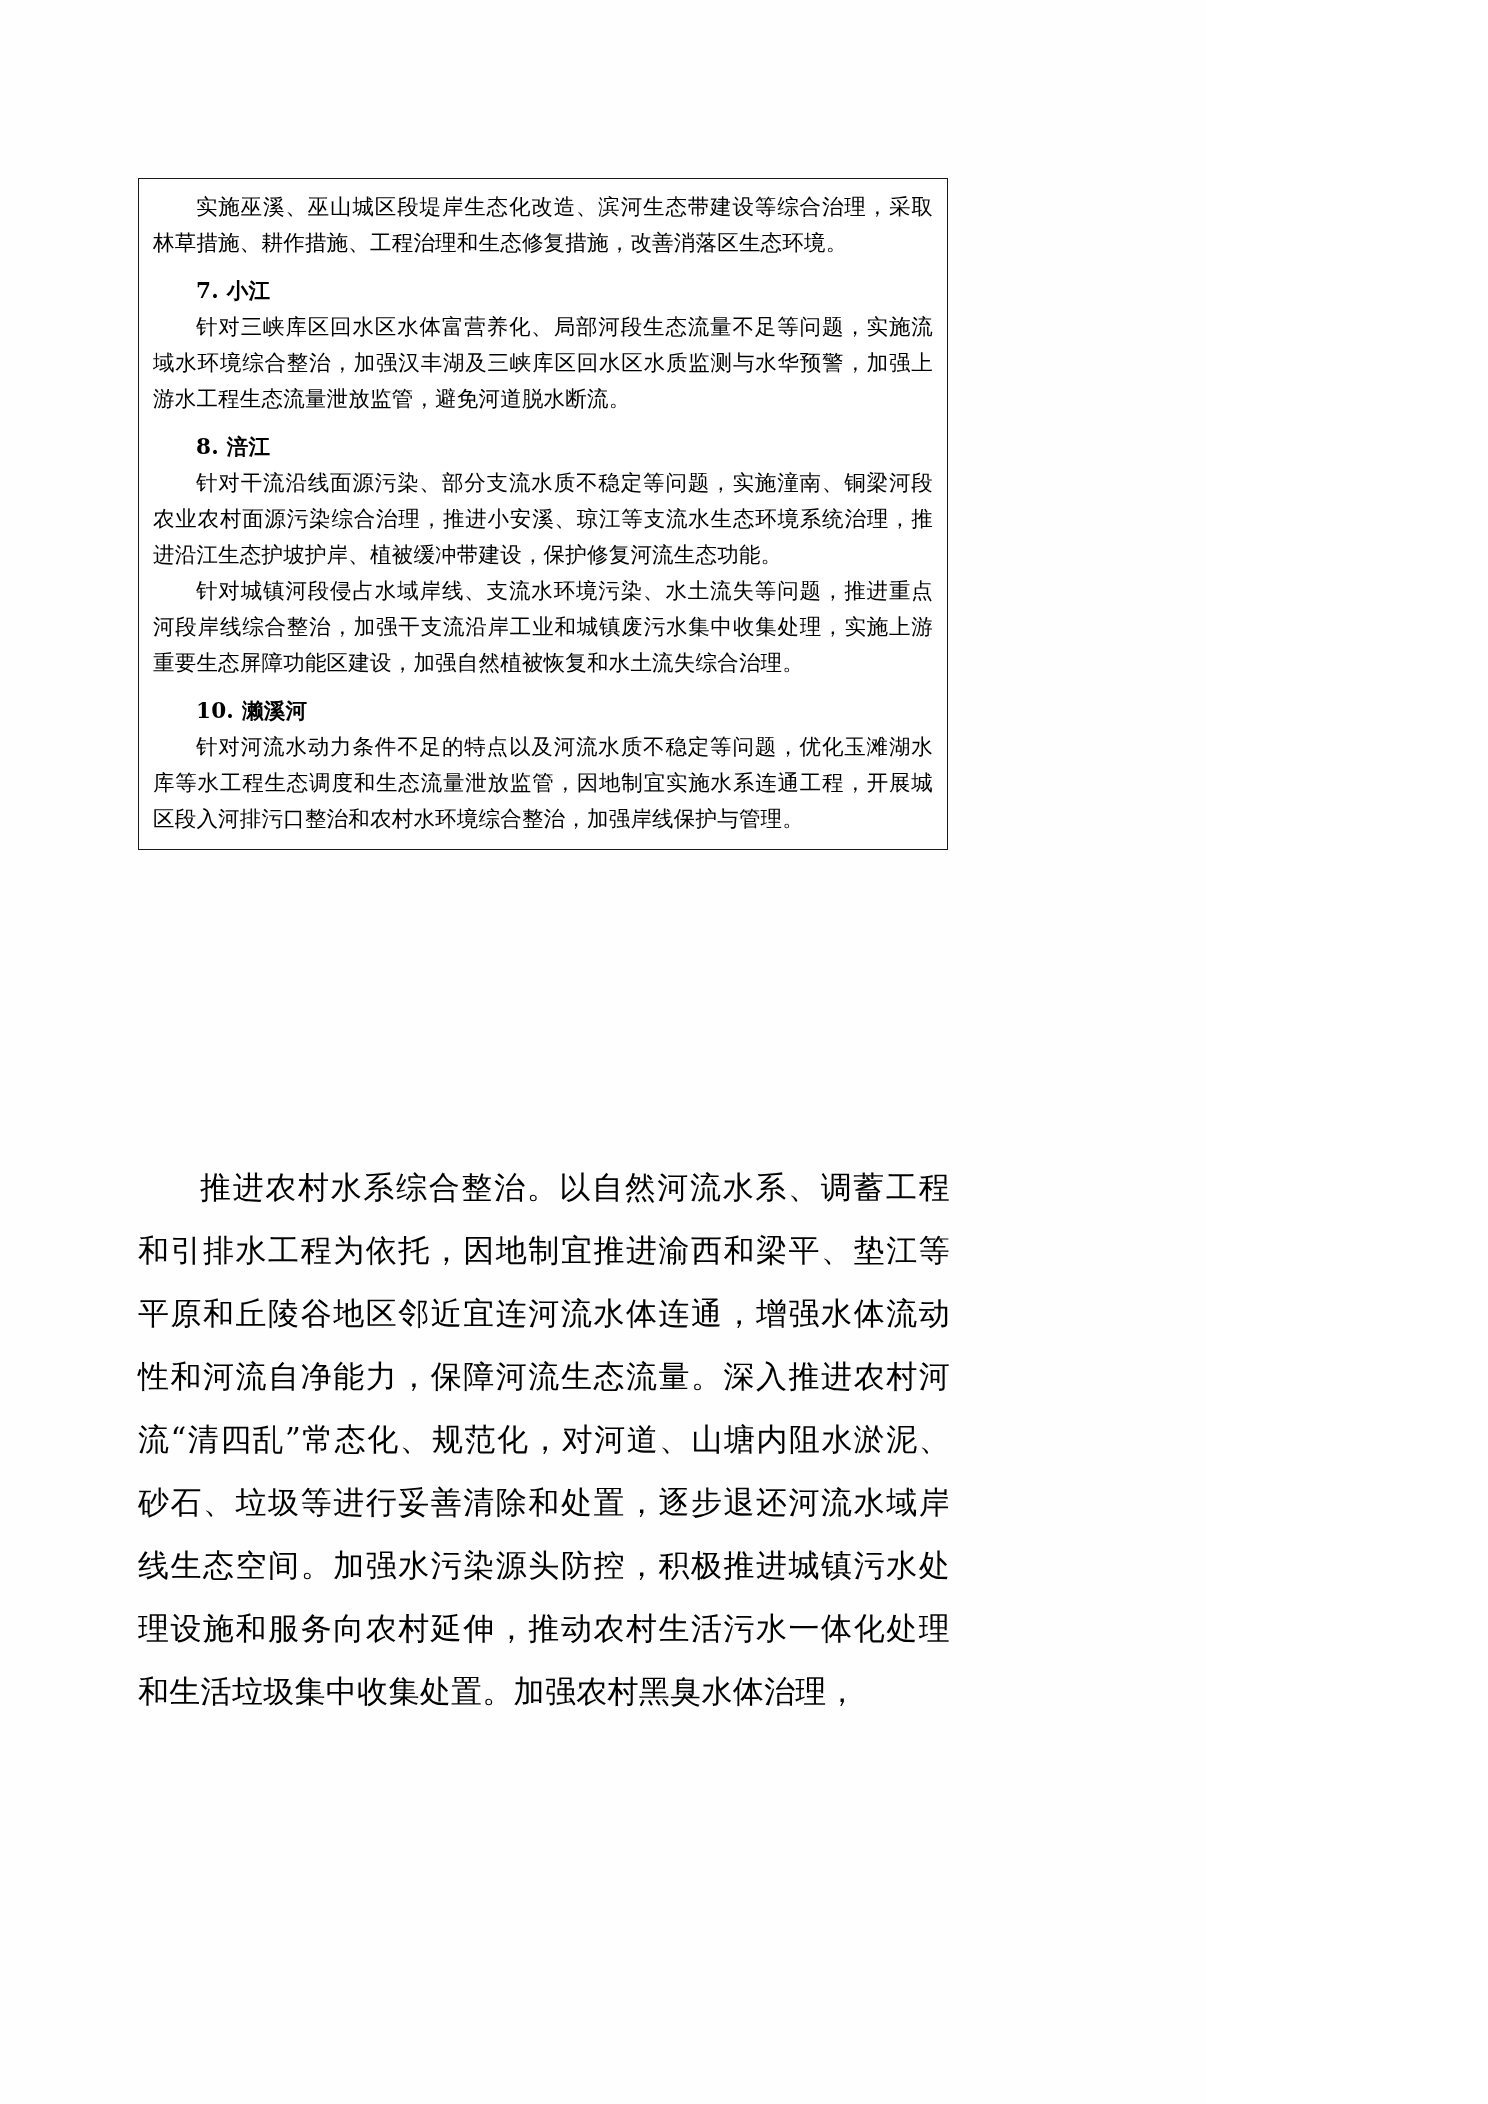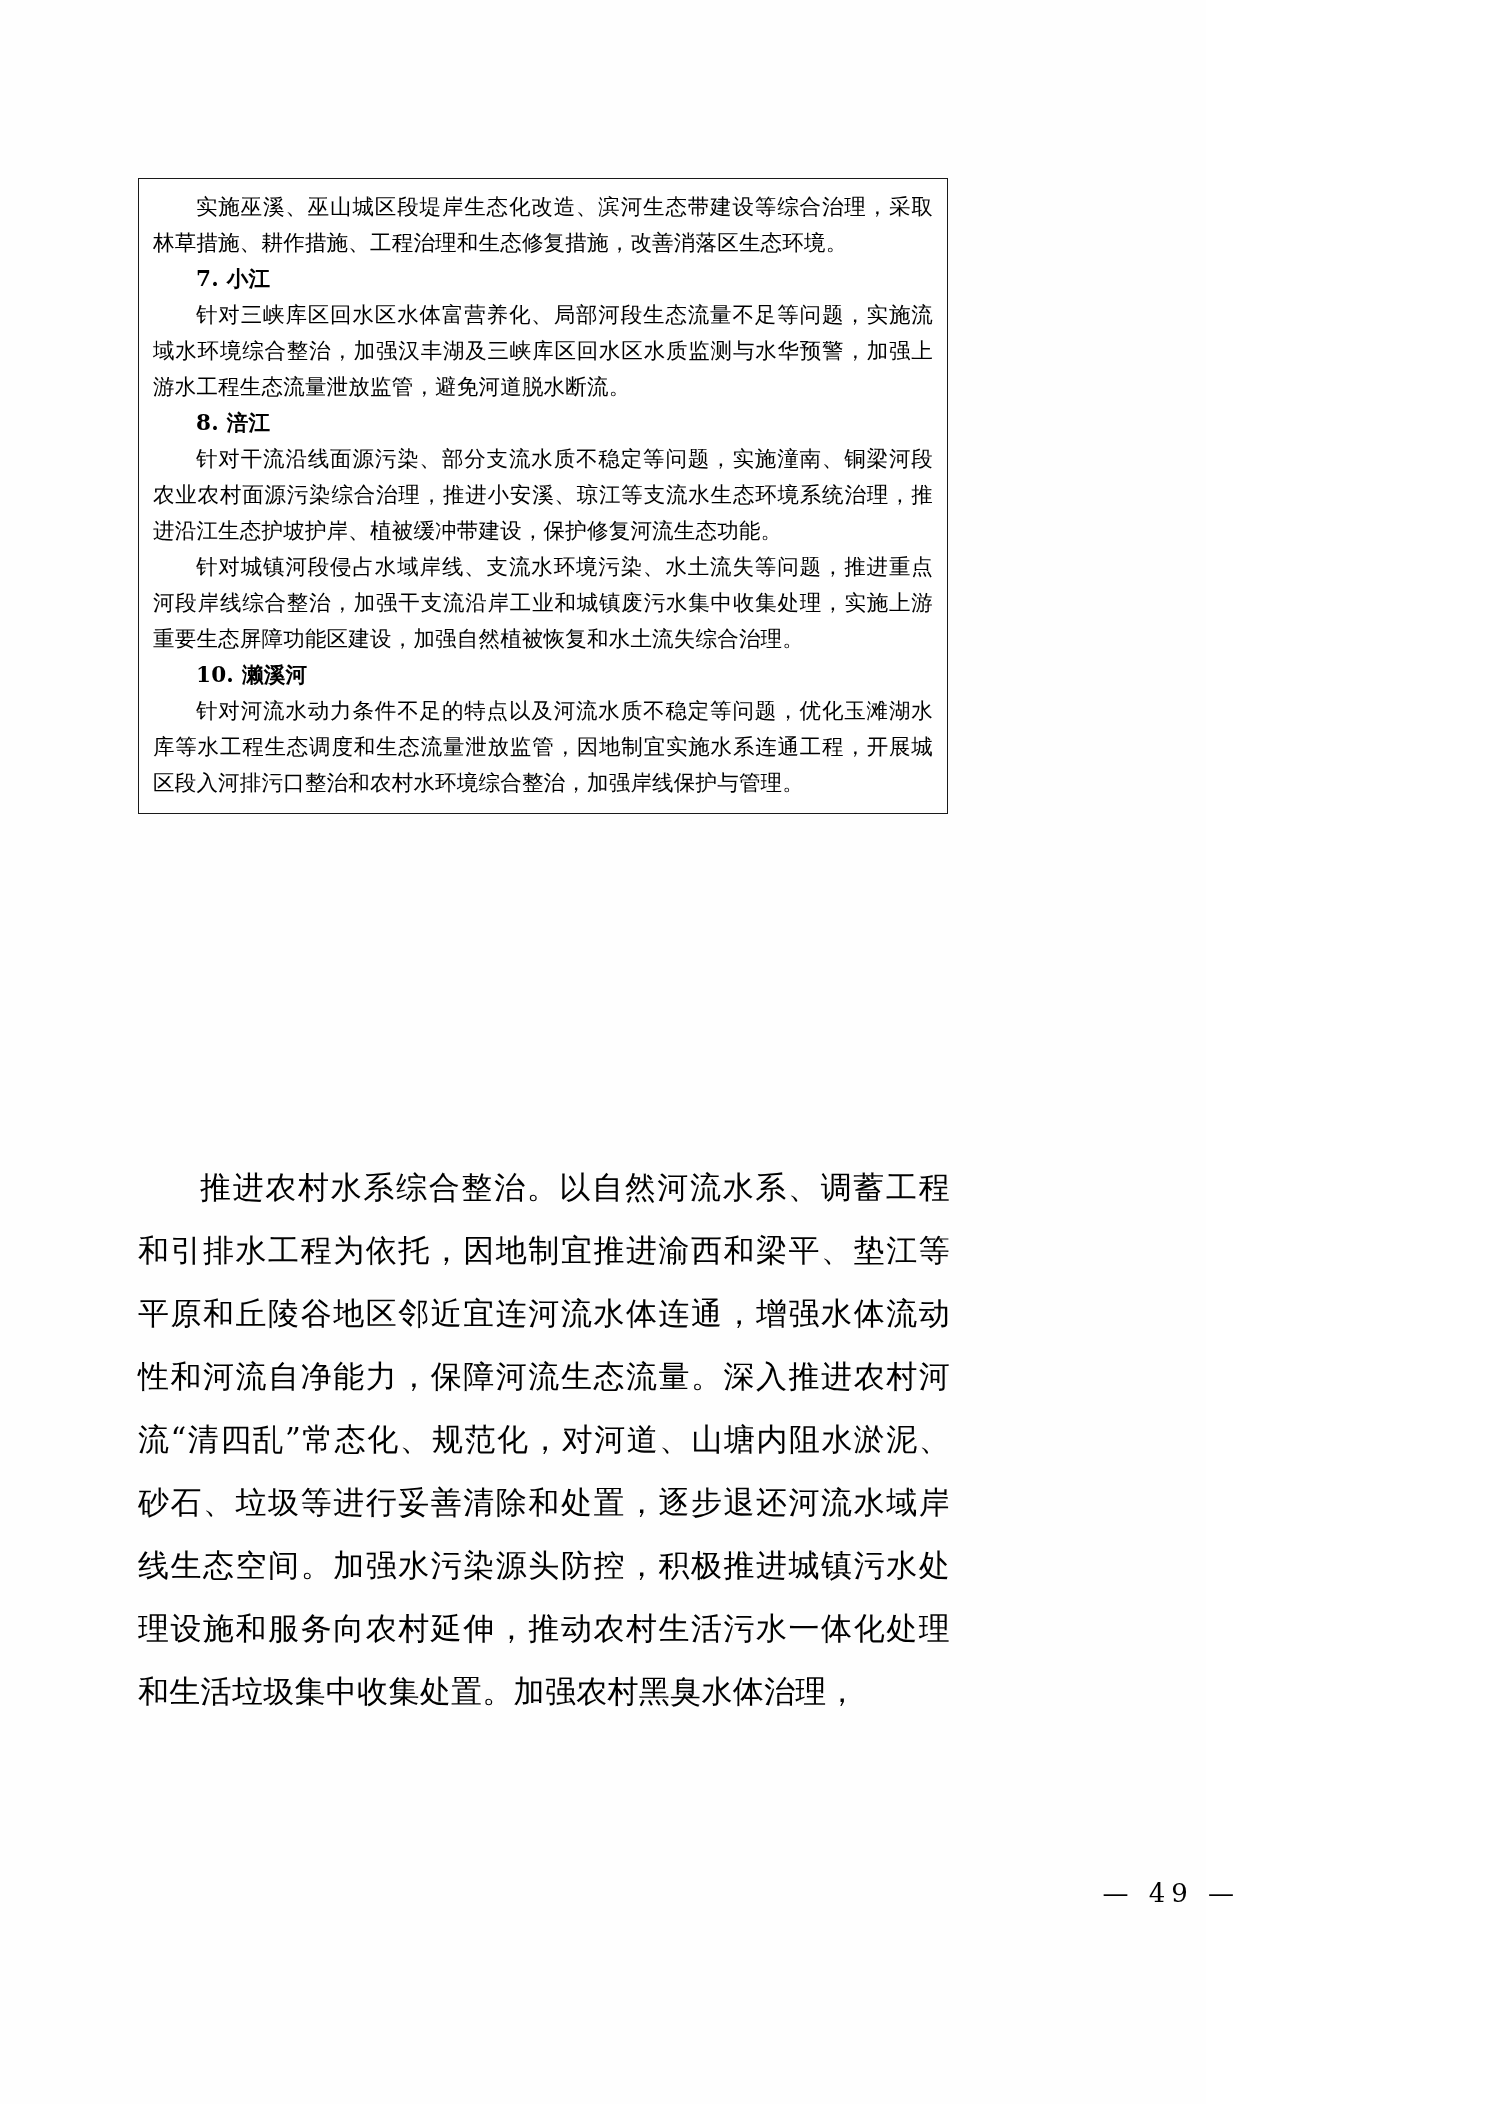--- a/index.html
+++ b/index.html
@@ -41,20 +41,21 @@
     text-align: justify;
     text-justify: inter-ideograph;
     letter-spacing: 0.2px;
   }
   .box p.body {
     text-indent: 2em;
   }
   .box p.heading {
     text-indent: 2em;
     font-weight: 600;
+    margin-top: 12px;
   }
   .box p.heading .num {
     font-family: "DejaVu Serif", "Liberation Serif", serif;
     font-weight: 700;
     margin-right: 8px;
   }
 
   
   .main-para {
     position: absolute;
@@ -97,15 +98,14 @@
 
     <p class="body">针对城镇河段侵占水域岸线、支流水环境污染、水土流失等问题，推进重点河段岸线综合整治，加强干支流沿岸工业和城镇废污水集中收集处理，实施上游重要生态屏障功能区建设，加强自然植被恢复和水土流失综合治理。</p>
 
     <p class="heading"><span class="num">10.</span><span>濑溪河</span></p>
     <p class="body">针对河流水动力条件不足的特点以及河流水质不稳定等问题，优化玉滩湖水库等水工程生态调度和生态流量泄放监管，因地制宜实施水系连通工程，开展城区段入河排污口整治和农村水环境综合整治，加强岸线保护与管理。</p>
 
   </div>
 
   <div class="main-para">推进农村水系综合整治。以自然河流水系、调蓄工程和引排水工程为依托，因地制宜推进渝西和梁平、垫江等平原和丘陵谷地区邻近宜连河流水体连通，增强水体流动性和河流自净能力，保障河流生态流量。深入推进农村河流“清四乱”常态化、规范化，对河道、山塘内阻水淤泥、砂石、垃圾等进行妥善清除和处置，逐步退还河流水域岸线生态空间。加强水污染源头防控，积极推进城镇污水处理设施和服务向农村延伸，推动农村生活污水一体化处理和生活垃圾集中收集处置。加强农村黑臭水体治理，</div>
 
-  <div class="page-number">— 49 —</div>
 
 </div>
 
 </body></html>

